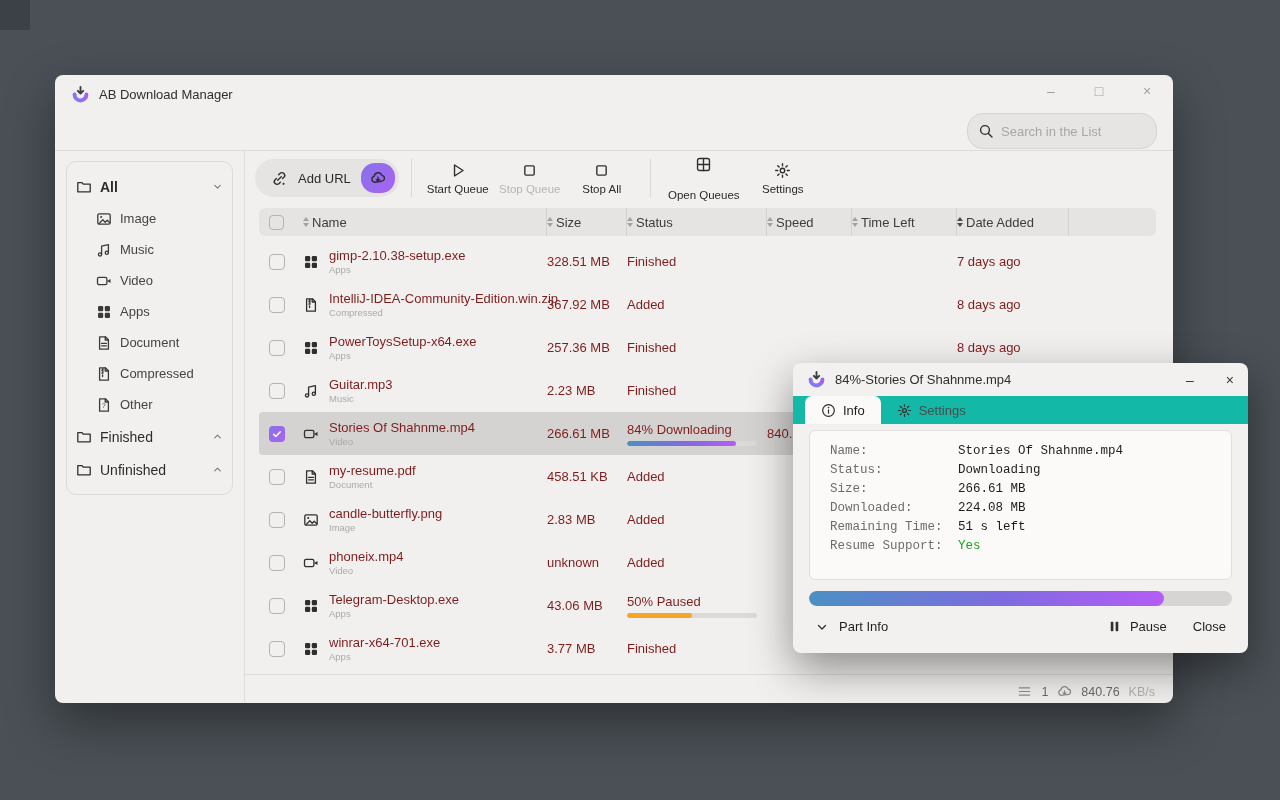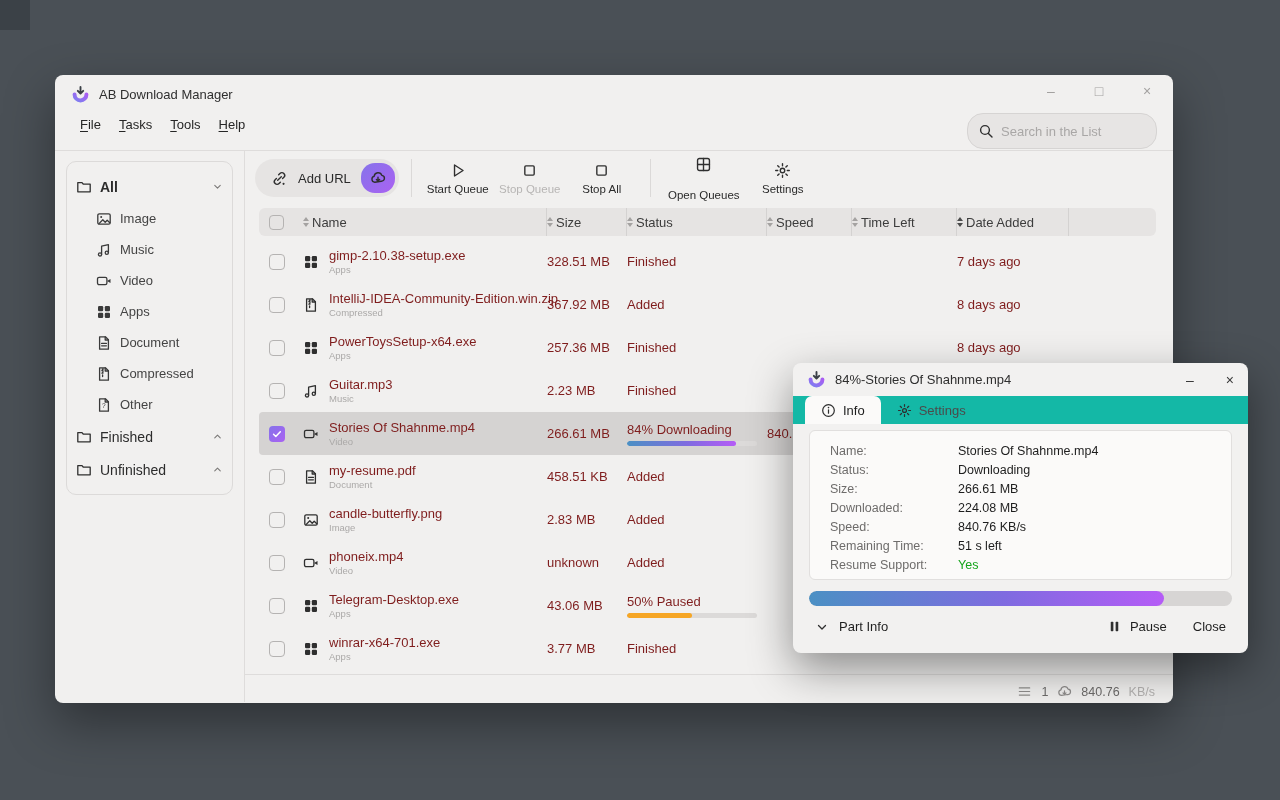--- a/index.html
+++ b/index.html
@@ -98,21 +98,21 @@
   .popup { position:absolute; left:793px; top:363px; width:455px; height:290px;
     background:#f2f1f0; border-radius:8px; box-shadow:0 16px 44px rgba(0,0,0,.42); z-index:5; }
   .ptitle { height:33px; display:flex; align-items:center; padding:0 14px; gap:9px; }
   .ptitle .wtitle { margin-left:0; }
   .pctrls { margin-left:auto; display:flex; gap:32px; color:#3a3a3a; font-size:14px; }
   .tabbar { height:28px; background:#14b8a6; display:flex; align-items:flex-end; padding-left:12px; }
   .tab { display:flex; align-items:center; gap:7px; height:28px; padding:0 16px;
     font-size:13px; color:#4b4b4b; border-radius:7px 7px 0 0; cursor:pointer; }
   .tab.active { background:#fbfaf9; color:#1d1d1d; }
   .infocard { margin:6px 16px 0 16px; background:#fbfaf9; border:1px solid #e1dfde;
-    border-radius:6px; padding:10px 0 10px 20px; height:150px; }
+    border-radius:6px; padding:10px 0 10px 20px; height:150px;font-family:Liberation Mono, monospace; }
   .frow { display:flex; height:19px; align-items:center; font-size:12.5px; }
   .frow .flabel { width:128px; color:#6e6c6b; }
   .frow .fvalue { color:#1e1e1e; }
   .frow .fvalue.green { color:#16a51c; }
   .pbar { margin:11px 16px 0 16px; height:15px; border-radius:8px; background:#d7d5d4; overflow:hidden; }
   .pbar i { display:block; height:100%; border-radius:8px;
     background:linear-gradient(90deg,#4b90c4,#7f6be0 55%,#b55cf6); }
   .pfoot { display:flex; align-items:center; margin:13px 22px 0 22px; color:#1f1f1f; }
   .partinfo { display:flex; align-items:center; gap:10px; font-size:13px; cursor:pointer; }
   .pfoot .right { margin-left:auto; display:flex; align-items:center; gap:26px; }
@@ -139,26 +139,20 @@
             <path d="M12 2.5v8M8.6 7.4l3.4 3.4 3.4-3.4" stroke="#3a3f46" stroke-width="2.4" fill="none" stroke-linecap="round" stroke-linejoin="round"></path>
           </svg>
         </span>
       <span class="wtitle">AB Download Manager</span>
       <span class="wctrls">
         <span>–</span>
         <span>□</span>
         <span>×</span>
       </span>
     </div>
-    <div class="menurow" id="menubar">
-        <span class="menu-item"><u>F</u>ile</span>
-        <span class="menu-item"><u>T</u>asks</span>
-        <span class="menu-item"><u>T</u>ools</span>
-        <span class="menu-item"><u>H</u>elp</span>
-      </div>
     <div class="searchbox">
       <span class="icn">
           <svg width="16" height="16" viewBox="0 0 16 16" fill="none" stroke="currentColor" stroke-width="1.4" stroke-linecap="round" stroke-linejoin="round">
             <circle cx="7" cy="7" r="4.4"></circle>
             <path d="M10.4 10.4L14 14"></path>
           </svg>
         </span>
       <input placeholder="Search in the List" style="">
     </div>
   </div>
@@ -727,24 +721,20 @@
       </div>
       <div class="frow">
      <span class="flabel">Size:</span>
      <span class="fvalue ">266.61 MB</span>
       </div>
       <div class="frow">
      <span class="flabel">Downloaded:</span>
      <span class="fvalue ">224.08 MB</span>
       </div>
       <div class="frow">
-     <span class="flabel">Speed:</span>
-     <span class="fvalue ">840.76 KB/s</span>
-      </div>
-      <div class="frow">
      <span class="flabel">Remaining Time:</span>
      <span class="fvalue ">51 s left</span>
       </div>
       <div class="frow">
      <span class="flabel">Resume Support:</span>
      <span class="fvalue green">Yes</span>
       </div>
     </div>
   <div class="pbar">
       <i id="pbarfill" style="width: 84%;"></i>

